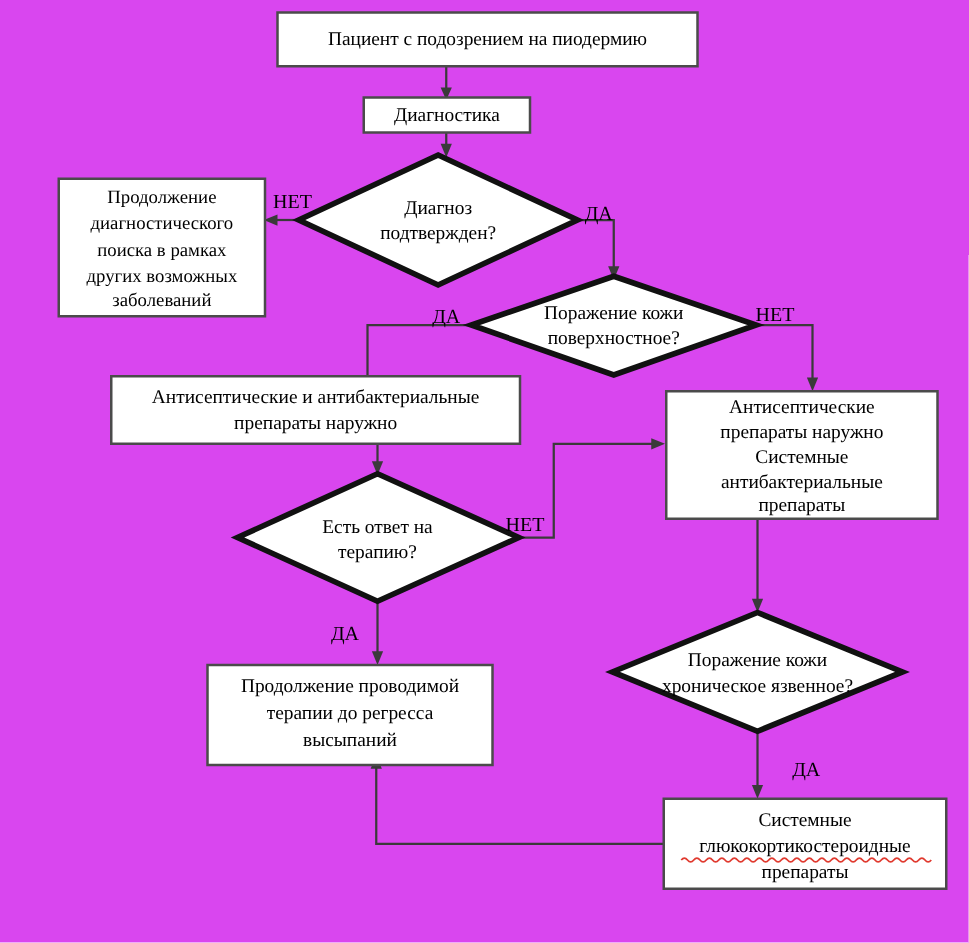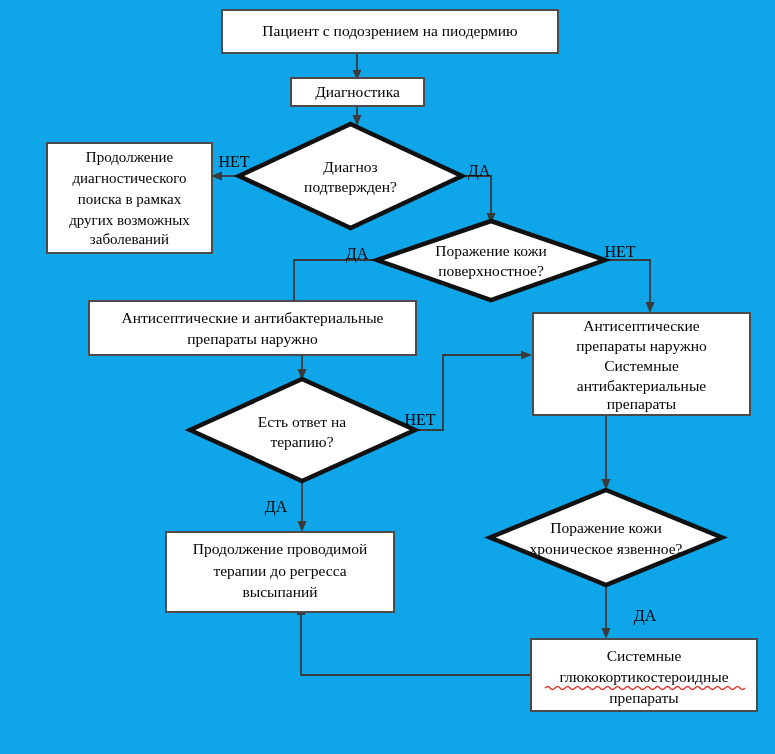--- a/index.html
+++ b/index.html
@@ -10,21 +10,21 @@
   body {
     width: 775px;
     height: 754px;
     font-family: "Liberation Serif", "DejaVu Serif", serif;
     overflow: hidden;
   }
   #flowchart-root {
     position: relative;
     width: 775px;
     height: 754px;
-    background: #0ea5e9;
+    background: #d946ef;
   }
   svg#flow {
     position: absolute;
     left: 0;
     top: 0;
     width: 775px;
     height: 754px;
     display: block;
   }
   .node-rect {

